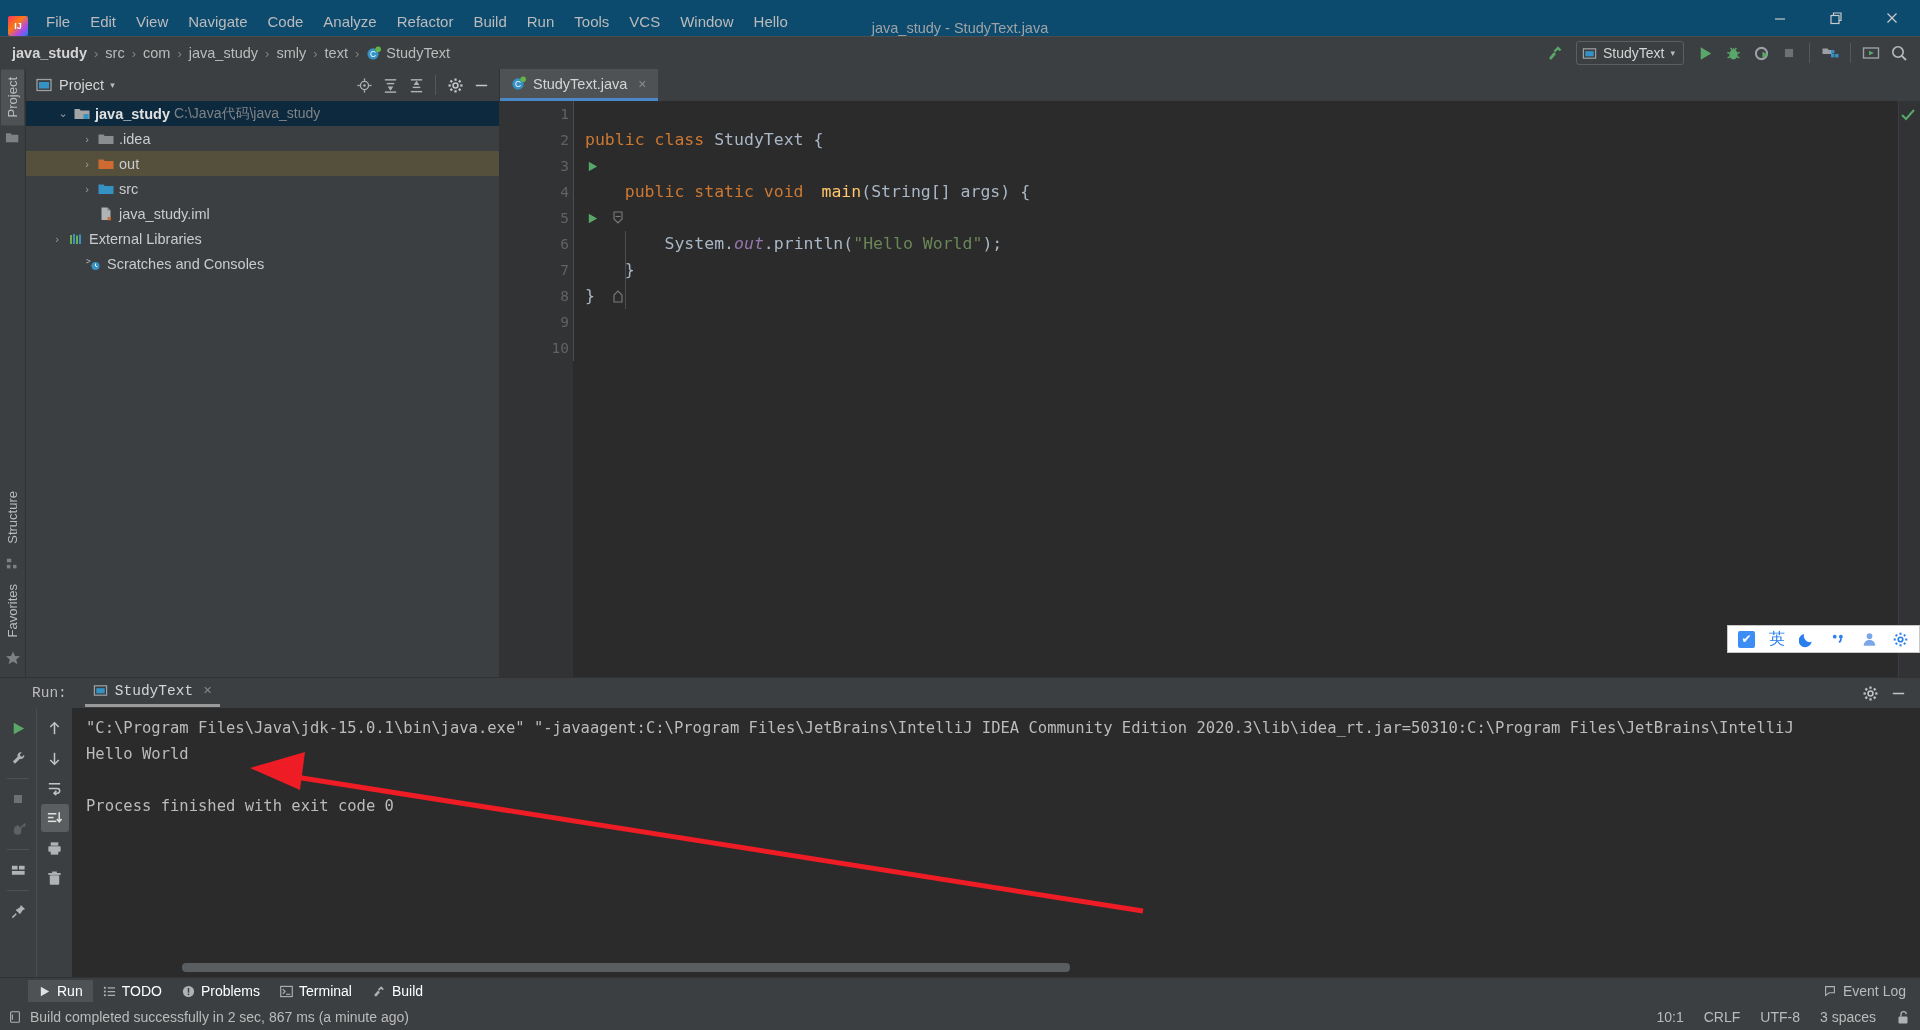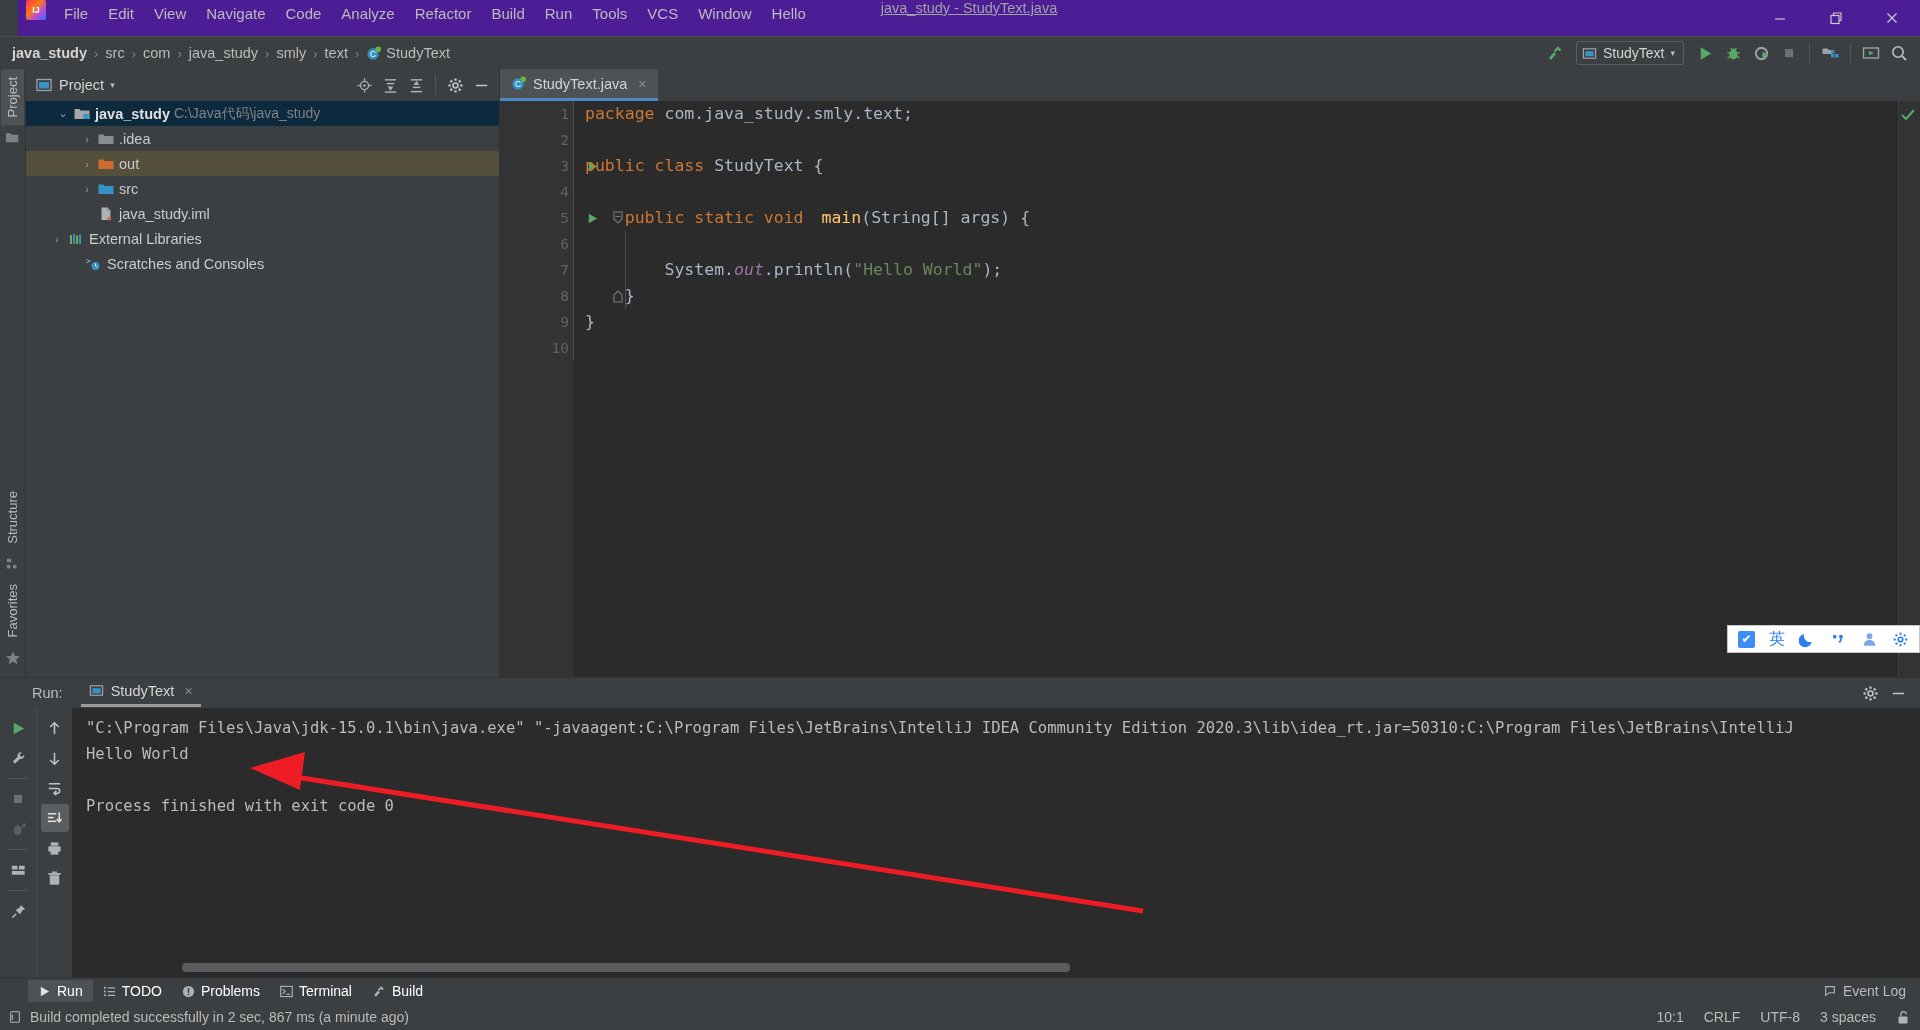--- a/index.html
+++ b/index.html
@@ -7,41 +7,41 @@
     width: 1920px; height: 1030px;
     background: #3c3f41;
     font-family: "Liberation Sans", sans-serif;
     overflow: hidden;
     color: #bbbbbb;
   }
   #app { position: relative; width: 1920px; height: 1030px; display: flex; flex-direction: column; }
 
   
   .titlebar {
-    height: 36px; background: #4c1d95; display: flex; align-items: flex-start;
-    flex: 0 0 36px; position: relative; margin-left: 18px;
+    height: 36px; background: #0c4a6e; display: flex; align-items: flex-end;
+    flex: 0 0 36px; position: relative;
   }
   .logo {
     width: 20px; height: 20px; margin-left: 8px; margin-right: 8px;
     background: linear-gradient(135deg,#fe315d 0%, #f97a12 40%, #b24ae3 70%, #207cf4 100%);
     border-radius: 2px; position: relative; flex: 0 0 20px;
   }
   .logo::after {
     content: "IJ"; position: absolute; inset: 0; color: #fff; font-size: 9px;
     font-weight: bold; display: flex; align-items: center; justify-content: center;
     font-family: "Liberation Sans", sans-serif;
   }
   .menubar { display: flex; align-items: center; gap: 0px; }
   .menu-item {
     padding: 4px 10px; font-size: 15px; color: #bbbbbb; cursor: default;
     white-space: nowrap; line-height: 20px;
   }
   .win-title {
     position: absolute; left: 0; right: 0; text-align: center;
-    font-size: 14.5px; color: #a0a3a6; pointer-events: none; text-decoration: underline;
+    font-size: 14.5px; color: #a0a3a6; pointer-events: none;
   }
   .win-buttons { margin-left: auto; display: flex; align-items: center; z-index: 2; }
   .win-btn {
     width: 56px; height: 36px; display: flex; align-items: center; justify-content: center;
     color: #c8cacc; font-size: 15px;
   }
 
   
   .navrow {
     height: 33px; flex: 0 0 33px; background: #3c3f41; display: flex; align-items: center;
@@ -140,21 +140,21 @@
     z-index: 40;
   }
   .ime-chk {
     width: 17px; height: 17px; background: #3c8ef5; border-radius: 2px;
     display: flex; align-items: center; justify-content: center; color: #fff; font-size: 12px;
   }
   .ime-item { color: #2a7ef0; font-size: 16px; display:flex; align-items:center; }
 
   
   .runpanel { flex: 0 0 300px; display: flex; flex-direction: column; background: #3c3f41; border-top: 1px solid #323232; }
-  .runhead { height: 30px; flex: 0 0 30px; display: flex; align-items: center; padding-left: 32px; position: relative; }
+  .runhead { height: 30px; flex: 0 0 30px; display: flex; align-items: center; padding-left: 32px; position: relative; font-family: Liberation Mono, monospace; }
   .runhead .lbl { font-size: 14.5px; color: #bbbbbb; margin-right: 18px; }
   .runtab {
     display: flex; align-items: center; gap: 7px; font-size: 14.5px; color: #d4d4d4;
     padding: 3px 8px 5px; border-bottom: 3px solid #9a9a9a;
   }
   .runtab .x { color: #888; margin-left: 3px; }
   .runhead-icons { margin-left: auto; display: flex; align-items: center; gap: 4px; padding-right: 10px; }
 
   .runbody { flex: 1 1 auto; display: flex; min-height: 0; }
   .runtools { width: 36px; flex: 0 0 36px; background: #3c3f41; display: flex; flex-direction: column;
@@ -546,21 +546,20 @@
             </span>
           </div>
           <div class="gline">9</div>
           <div class="gline">10</div>
         </div>
 
         <div class="codearea">
           <div class="editor-vsep" style="left:0px;top:0;height:260px;background:#4b4e50;width:1px;"></div>
           <div class="foldline" style="left:52px; top:130px; height:78px;"></div>
 
-          <div class="cline"><span class="k">package </span><span class="id">com.java_study.smly.text;</span></div>
           <div class="cline">&nbsp;</div>
           <div class="cline"><span class="k">public class </span><span class="id">StudyText </span><span class="pn">{</span></div>
           <div class="cline">&nbsp;</div>
           <div class="cline"><span class="k">    public static void </span><span class="fn">main</span><span class="id">(String[] args) {</span></div>
           <div class="cline">&nbsp;</div>
           <div class="cline"><span class="id">        System.</span><span class="fs">out</span><span class="id">.println(</span><span class="st">"Hello World"</span><span class="id">);</span></div>
           <div class="cline"><span class="pn">    }</span></div>
           <div class="cline"><span class="pn">}</span></div>
           <div class="cline">&nbsp;</div>
         </div>

